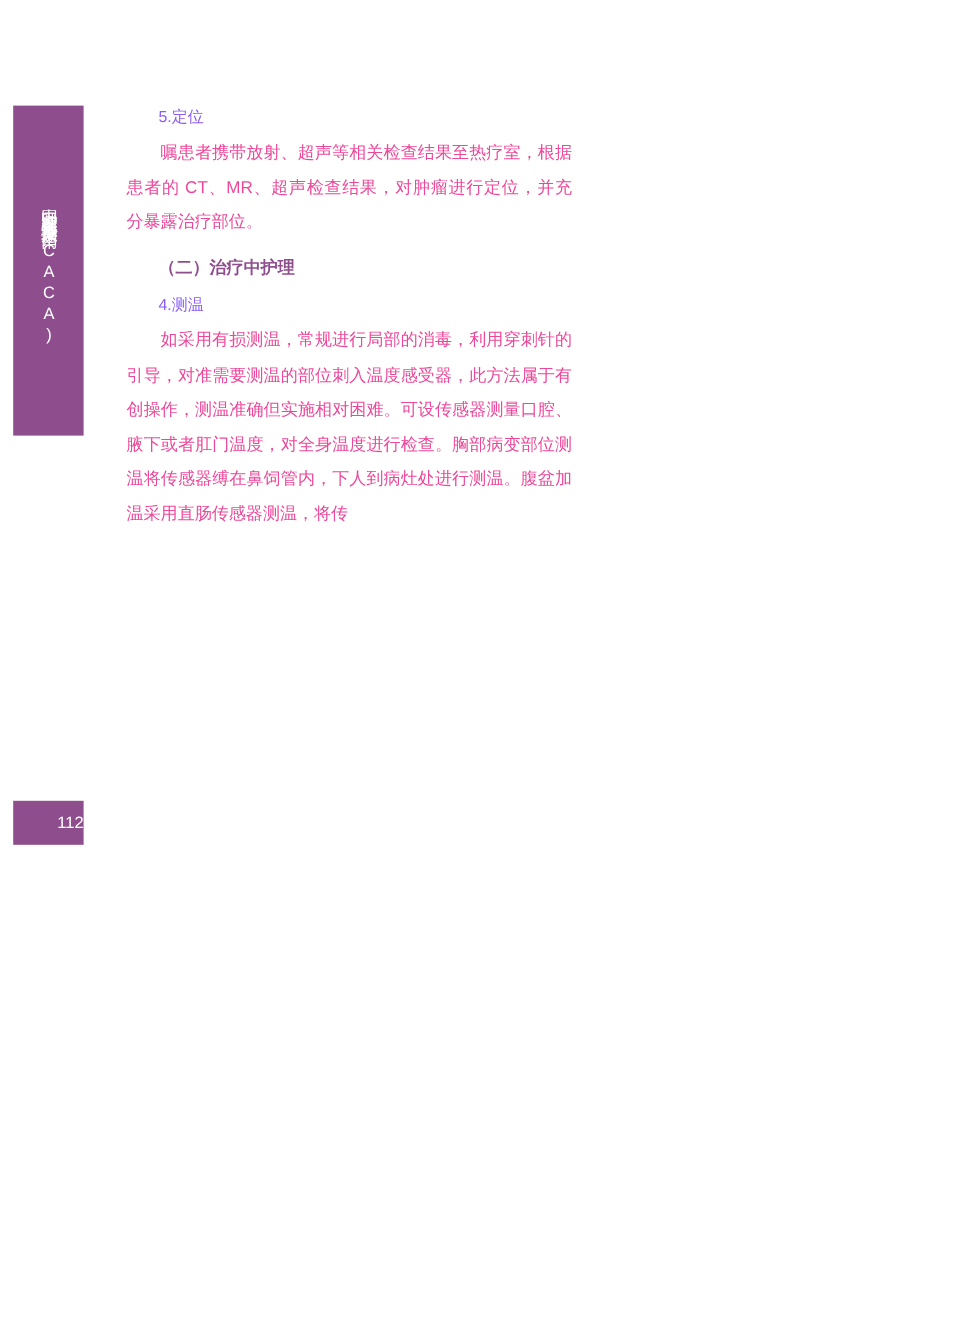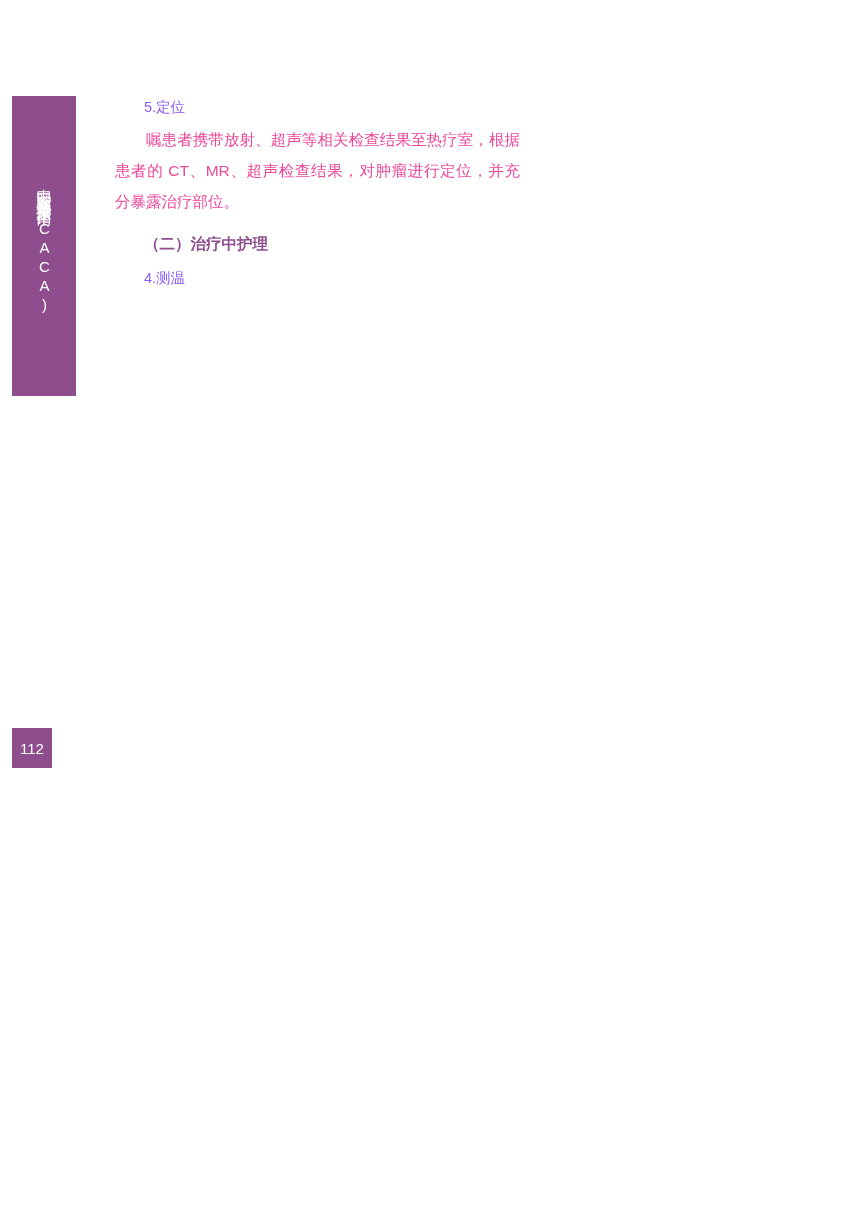--- a/index.html
+++ b/index.html
@@ -40,26 +40,26 @@
     line-height: 1.2;
     font-family: "Liberation Sans", sans-serif;
     white-space: nowrap;
   }
 
   
   .page-number-box {
     position: absolute;
     left: 12px;
     top: 728px;
-    width: 40px;
+    width: 64px;
     height: 40px;
     background: #8e4e8e;
     display: flex;
     align-items: center;
-    justify-content: center;
+    justify-content: flex-end;
   }
   .page-number {
     color: #ffffff;
     font-size: 15px;
     font-family: "Liberation Sans", sans-serif;
   }
 
   
   .content {
     position: absolute;
@@ -116,15 +116,16 @@
     <div class="h-num">5.定位</div>
 
     <p class="body">嘱患者携带放射、超声等相关检查结果至热疗室，根据患者的 CT、MR、超声检查结果，对肿瘤进行定位，并充分暴露治疗部位。</p>
 
     <div class="h-section">（二）治疗中护理</div>
 
 
 
     <div class="h-num">4.测温</div>
 
+    <p class="body">如采用有损测温，常规进行局部的消毒，利用穿刺针的引导，对准需要测温的部位刺入温度感受器，此方法属于有创操作，测温准确但实施相对困难。可设传感器测量口腔、腋下或者肛门温度，对全身温度进行检查。胸部病变部位测温将传感器缚在鼻饲管内，下人到病灶处进行测温。腹盆加温采用直肠传感器测温，将传</p>
 
   </div>
 </div>
 
 </body></html>

